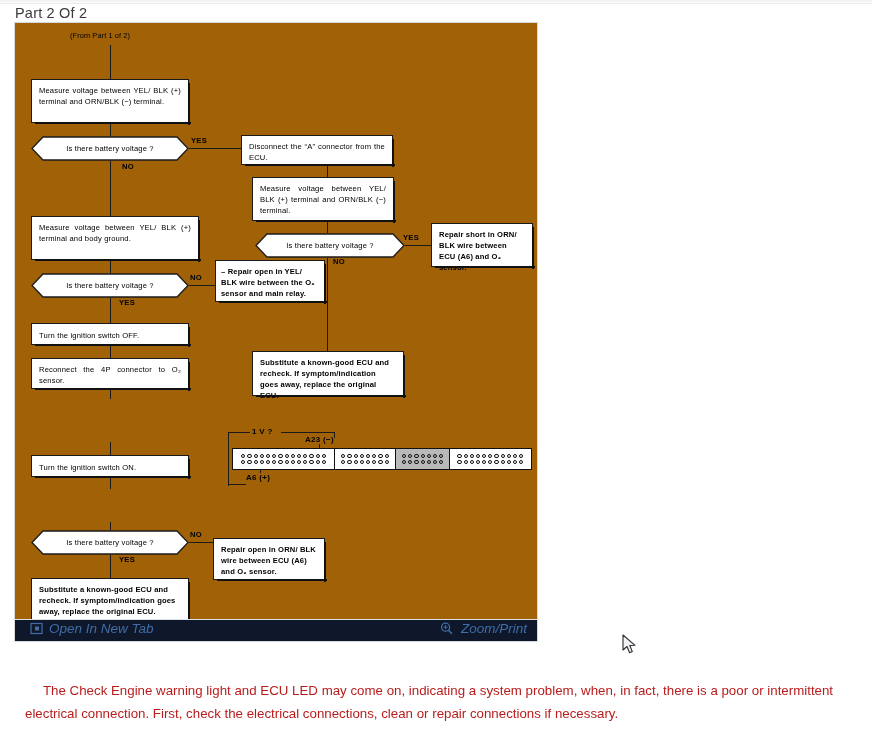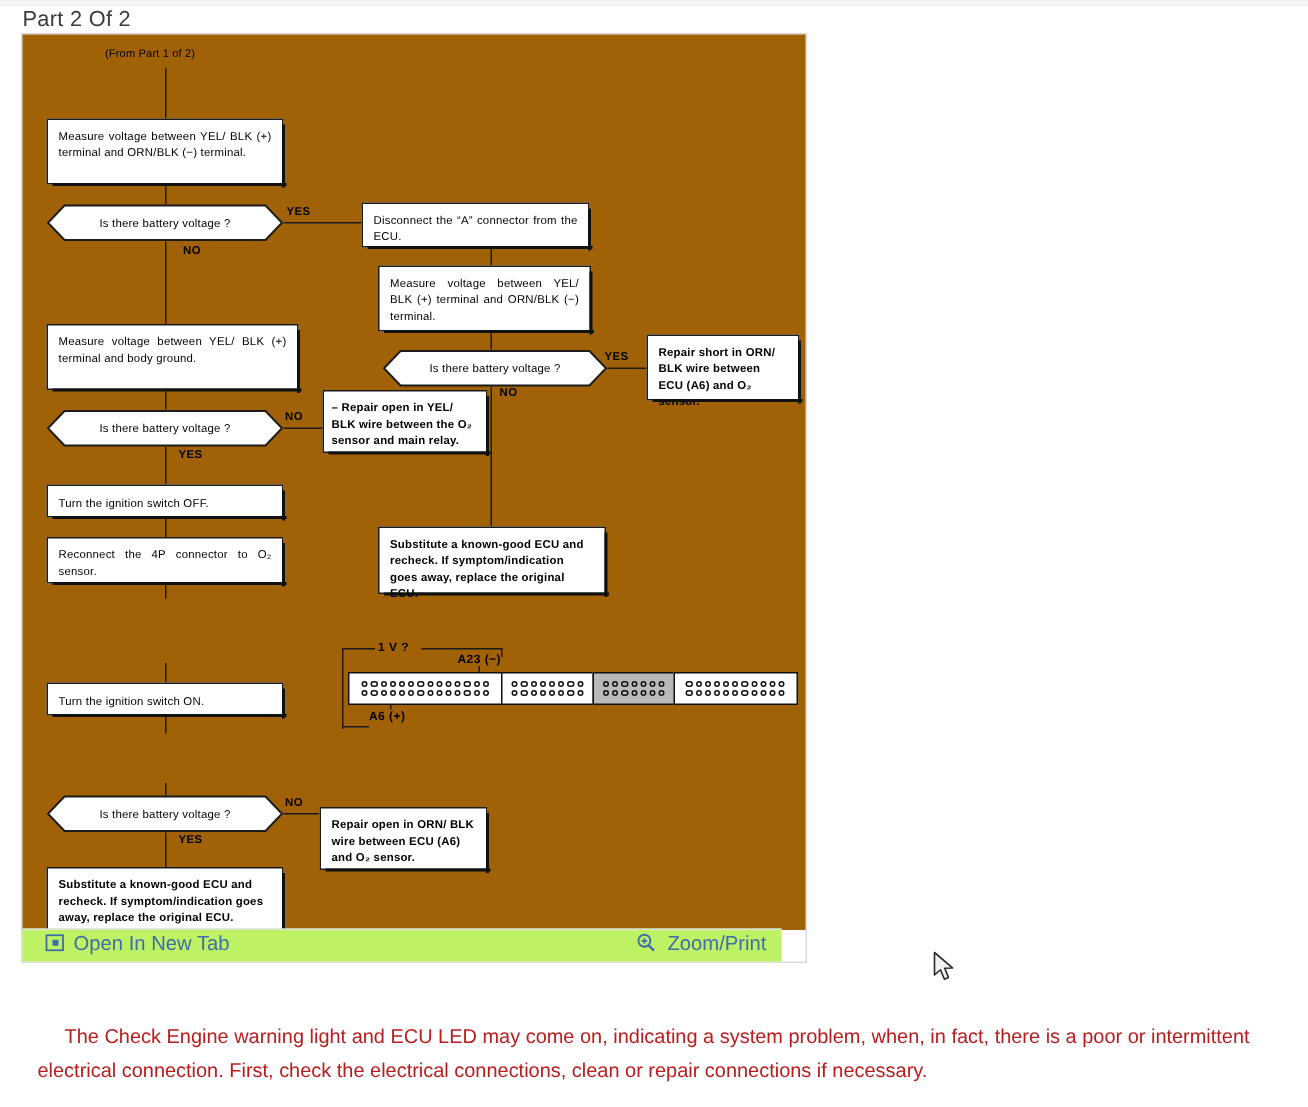--- a/index.html
+++ b/index.html
@@ -29,24 +29,25 @@
     border:1px solid #d6d9dc;
     box-sizing:border-box;
   }
   .canvas{
     position:absolute;left:0;top:0;right:0;
     height:597px;
     overflow:hidden;
     background:#a16207;
   }
   .toolbar{
-    position:absolute;left:0;right:16px;bottom:0;height:22px;
-    background:#bef264;
+    position:absolute;left:0;right:0;bottom:0;height:22px;
+    background:#0f172a;
     border-top:1px solid #dfe2e5;
     box-sizing:border-box;
+    font-style:italic;
   }
   .tb-left{position:absolute;left:15px;top:1px;display:flex;align-items:center;gap:6px;}
   .tb-right{position:absolute;right:10px;top:1px;display:flex;align-items:center;gap:8px;}
   .tb-link{
     color:#3f6ea8;font-size:13.5px;cursor:pointer;text-decoration:none;
   }
   .tb-icon{display:inline-block;width:13px;height:13px;position:relative;}
   .tb-icon svg{display:block}
 
   

